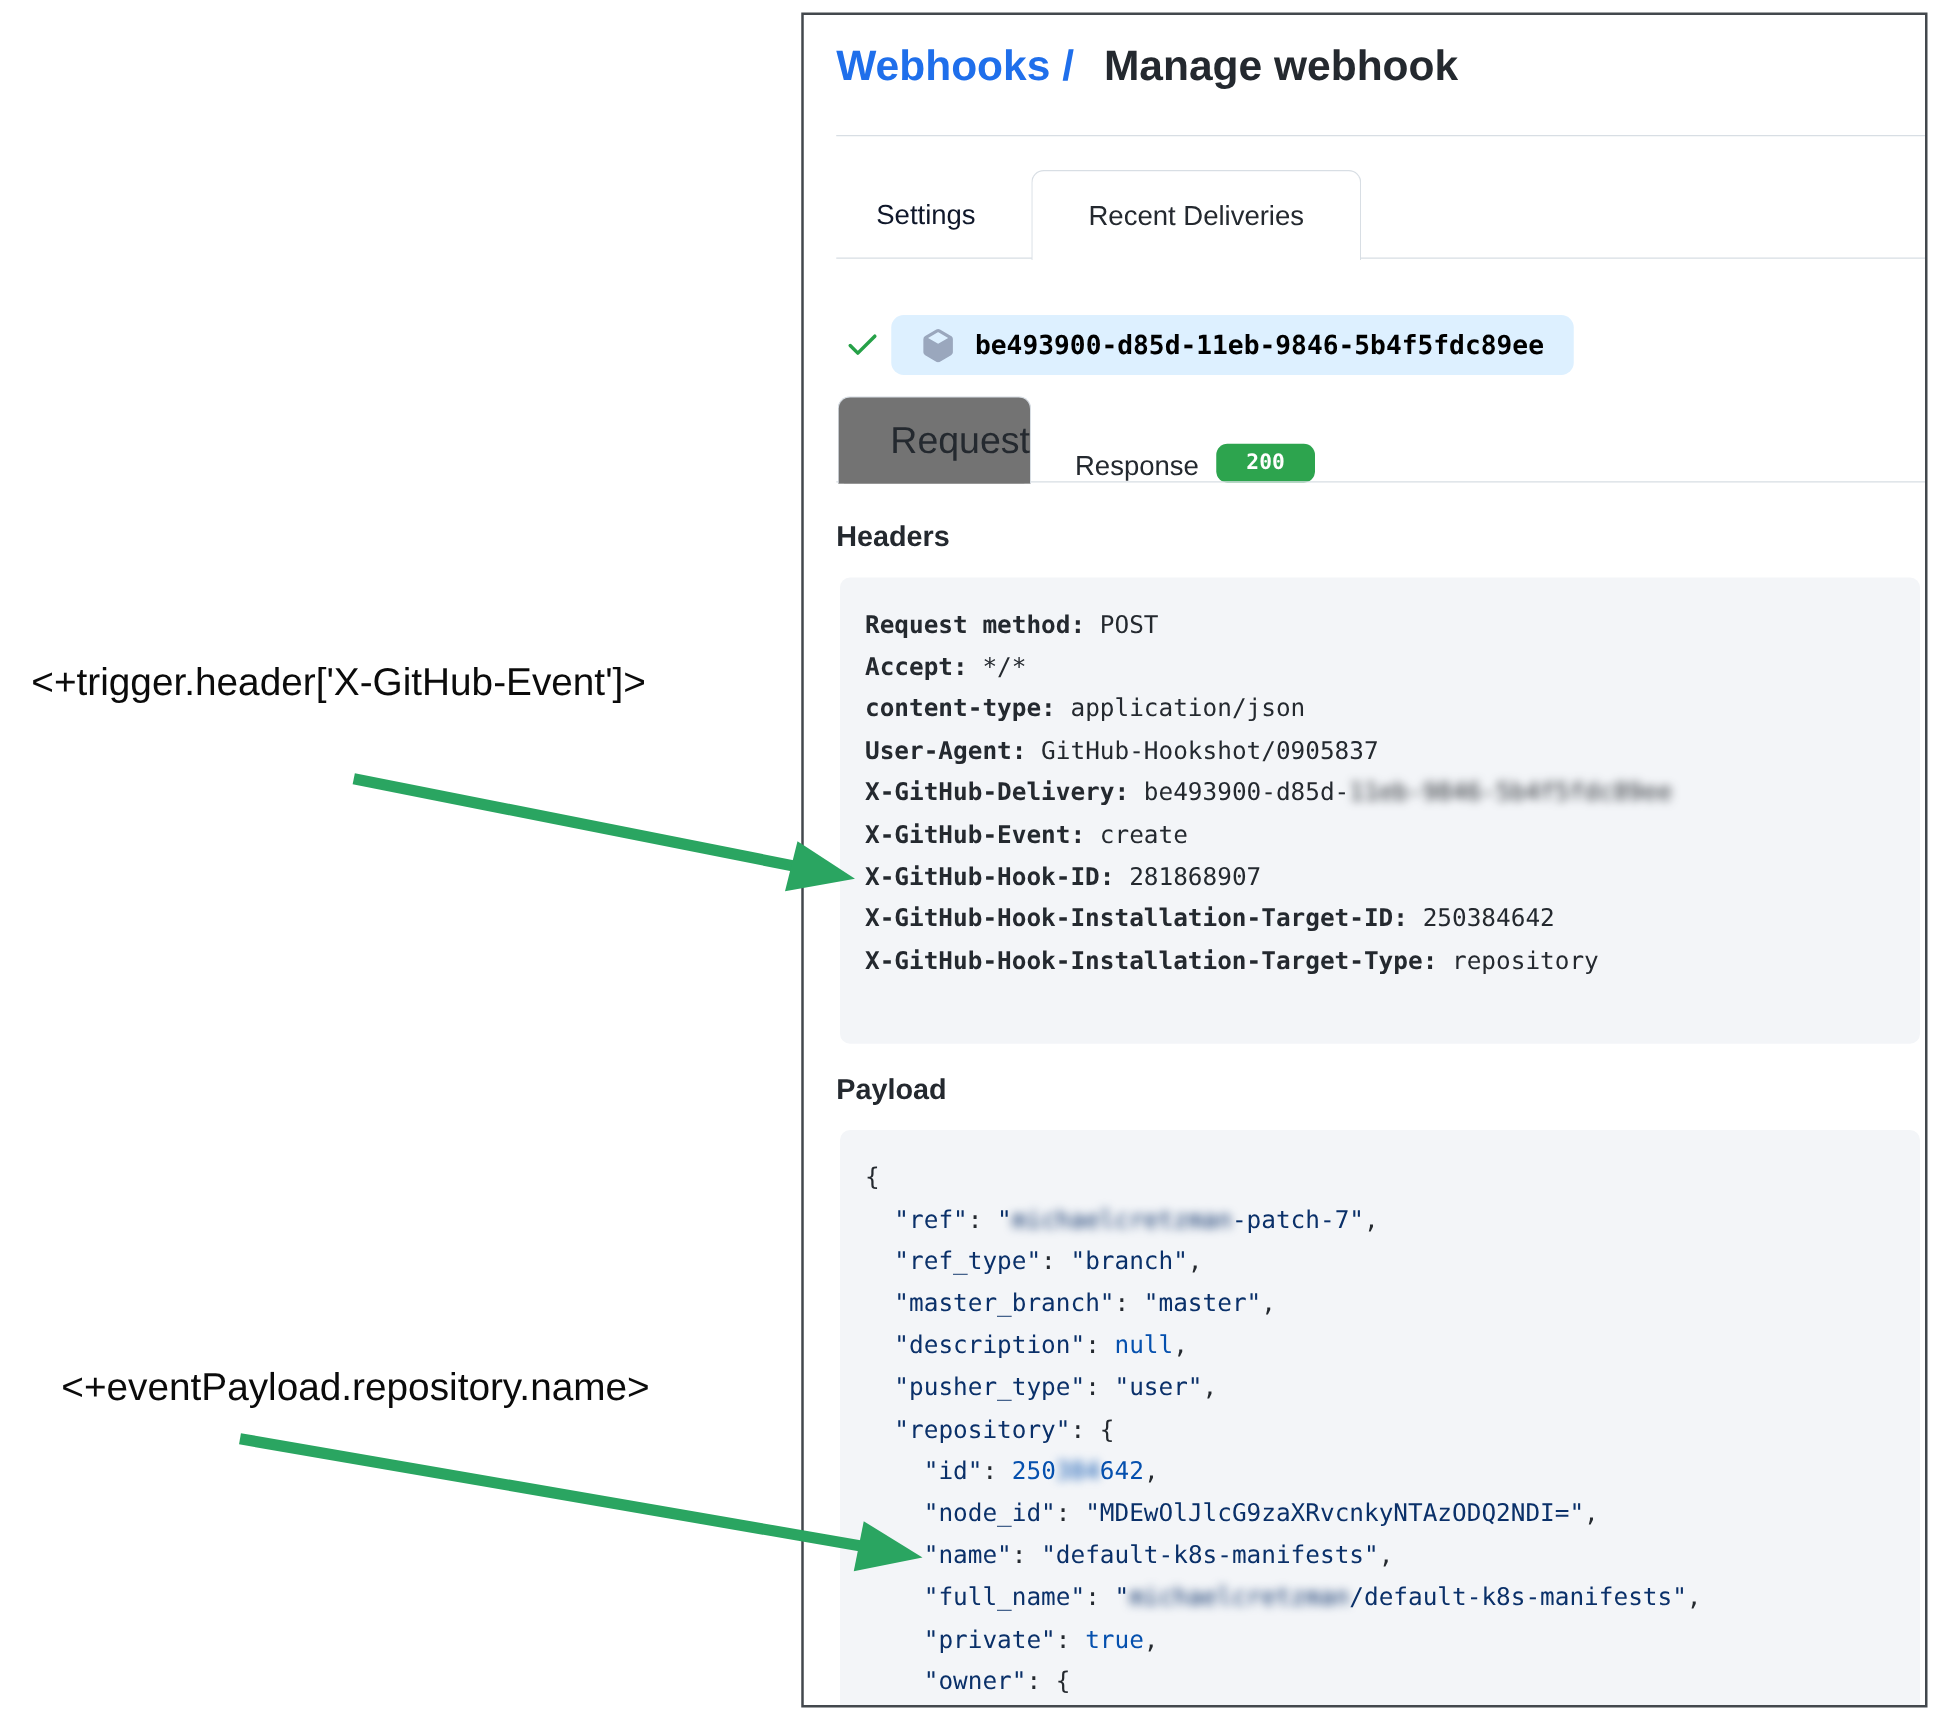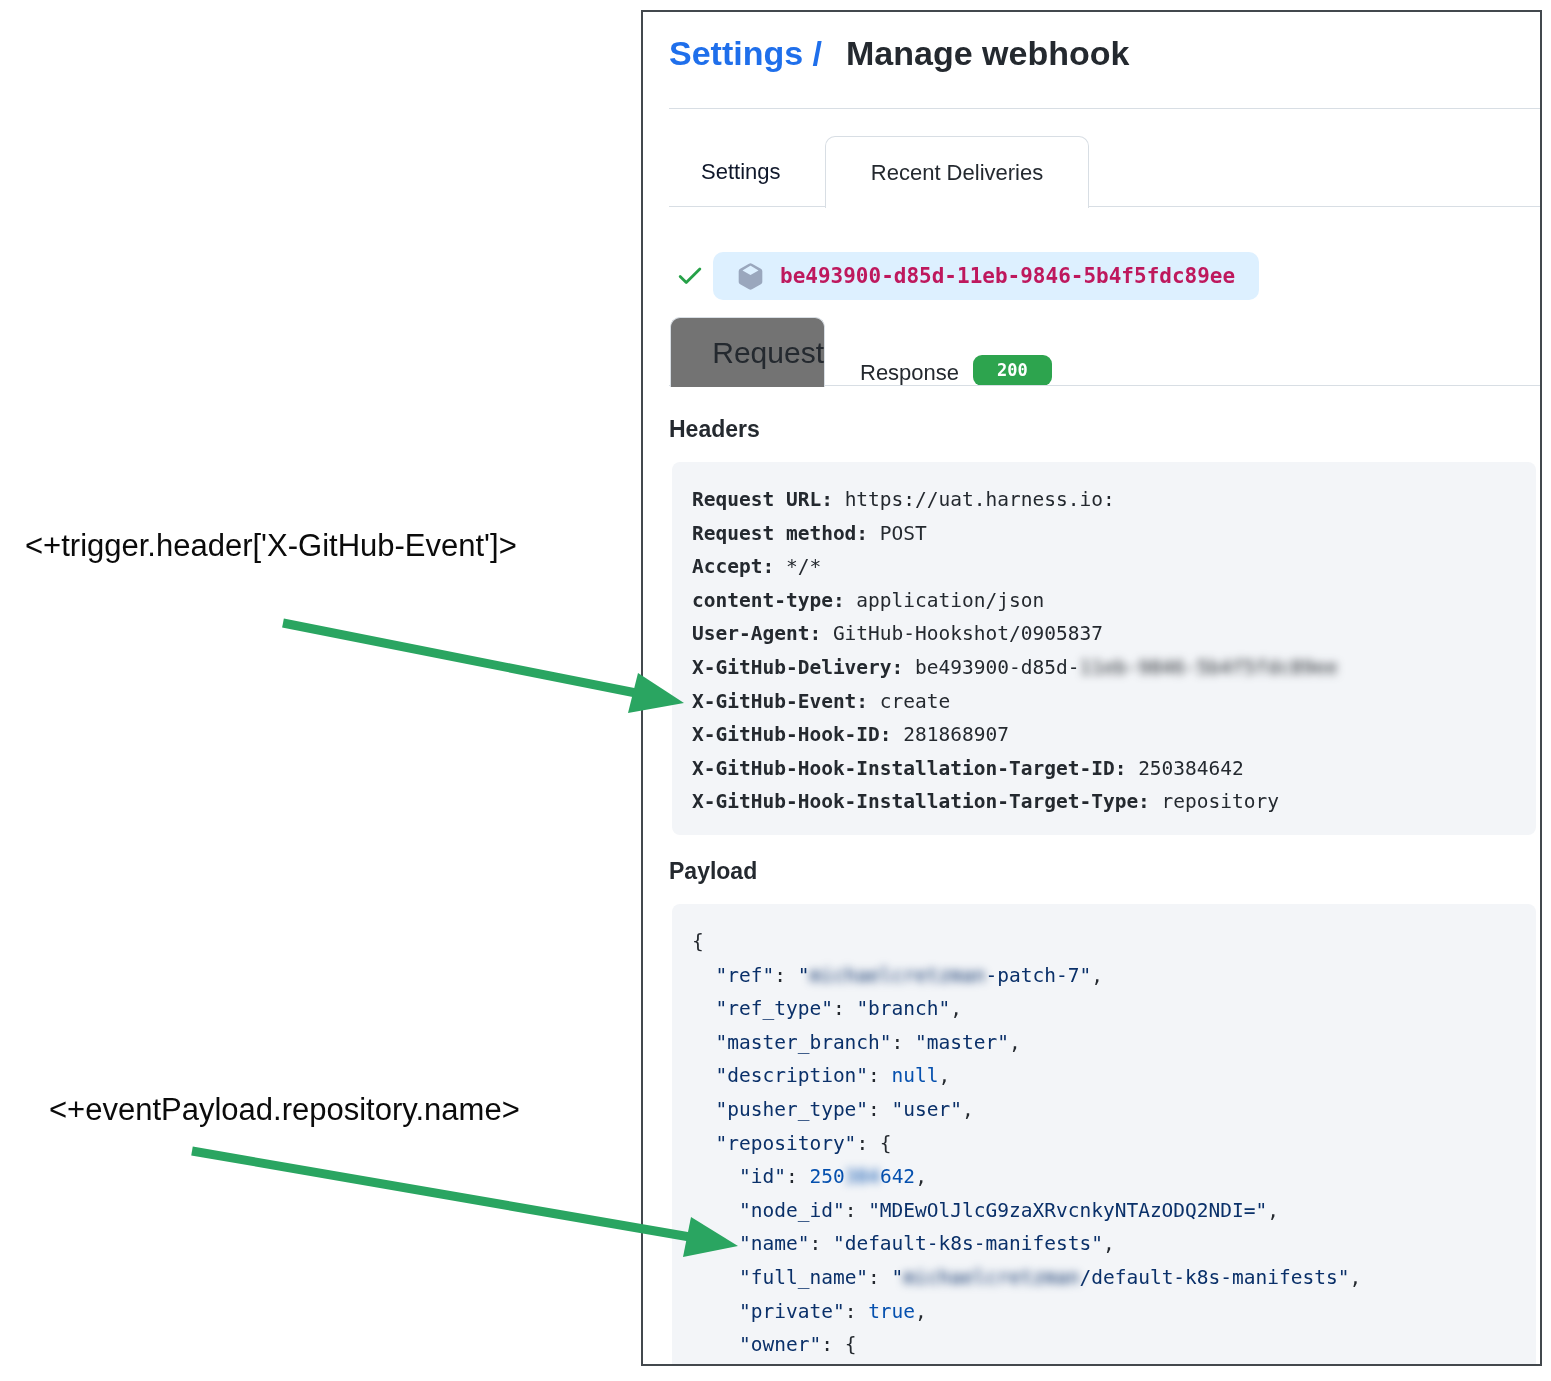--- a/index.html
+++ b/index.html
@@ -29,21 +29,21 @@
   .tab-settings{position:absolute;left:30px;top:125px;height:70px;line-height:70px;padding:0 28px;
                 font-size:22px;color:#0f172a;cursor:pointer;}
   .tab-active1{position:absolute;left:182px;top:124px;width:262px;height:71px;background:#fff;z-index:2;
                border:1.5px solid var(--tab_border);border-bottom:none;border-radius:10px 10px 0 0;
                text-align:center;line-height:71px;font-size:22px;color:#24292f;cursor:pointer;}
 
   
   .check{position:absolute;left:32px;top:248px;width:30px;height:30px;}
   .pill{position:absolute;left:70px;top:240px;height:48px;border-radius:10px;background:var(--pill_bg);
         display:flex;align-items:center;gap:16px;padding:0 24px;cursor:pointer;}
-  .pill .guid{font-family:"DejaVu Sans Mono",monospace;font-size:21px;font-weight:bold;color:#be185d;}
+  .pill .guid{font-family:"DejaVu Sans Mono",monospace;font-size:21px;font-weight:bold;color:#000000;}
   .pkg{width:27px;height:27px;flex:0 0 auto;}
 
   
   .tabs2-underline{position:absolute;left:26px;right:0;top:373px;border-top:1.5px solid var(--tab_border);z-index:1;}
   .tab-request{position:absolute;left:27px;top:305px;width:153px;height:69px;background:#737373;z-index:2;
                border:1.5px solid var(--tab_border);border-bottom:none;border-radius:10px 10px 0 0;
                text-align:right;line-height:69px;font-size:30px;color:#24292f;cursor:pointer;}
   .tab-response{position:absolute;left:213px;top:305px;height:69px;display:flex;align-items:flex-end;gap:14px;
                 font-size:22px;color:#24292f;cursor:pointer;padding:0 4px;}
   .badge{font-family:"DejaVu Sans Mono",monospace;font-size:17px;font-weight:bold;color:#ffffff;
@@ -83,21 +83,21 @@
     </g>
     <g>
       <line x1="192" y1="1151" x2="690" y2="1237" stroke="var(--arrow_green)" stroke-width="9"></line>
       <polygon points="738,1246 683,1257 691,1217" fill="var(--arrow_green)"></polygon>
     </g>
   </svg>
 
   <div class="panel">
 
     <div class="page-title">
-      <span class="crumb">Settings /</span><span class="current">Manage webhook</span>
+      <span class="crumb">Webhooks /</span><span class="current">Manage webhook</span>
     </div>
     <div class="rule-title"></div>
 
     <div class="tabs1-underline"></div>
     <div class="tab-settings">Settings</div>
     <div class="tab-active1">Recent Deliveries</div>
 
     <svg class="check" viewBox="0 0 16 16">
       <path fill="var(--check_green)" d="M13.78 4.22a.75.75 0 0 1 0 1.06l-7.25 7.25a.75.75 0 0 1-1.06 0L2.22 9.28a.751.751 0 0 1 .018-1.042.751.751 0 0 1 1.042-.018L6 10.94l6.72-6.72a.75.75 0 0 1 1.06 0Z"></path>
     </svg>
@@ -110,21 +110,20 @@
 
     <div class="tabs2-underline"></div>
     <div class="tab-request">Request</div>
     <div class="tab-response">
       <span>Response</span>
       <span class="badge">200</span>
     </div>
 
     <div class="sec-h sec-headers">Headers</div>
     <div class="codeblock cb-headers" id="headers-code">
-        <div class="code-line"><span class="hkey">Request URL:</span><span class="hval"> https://uat.harness.io:</span></div>
         <div class="code-line"><span class="hkey">Request method:</span><span class="hval"> POST</span></div>
         <div class="code-line"><span class="hkey">Accept:</span><span class="hval"> */*</span></div>
         <div class="code-line"><span class="hkey">content-type:</span><span class="hval"> application/json</span></div>
         <div class="code-line"><span class="hkey">User-Agent:</span><span class="hval"> GitHub-Hookshot/0905837</span></div>
         <div class="code-line"><span class="hkey">X-GitHub-Delivery:</span><span class="hval"> be493900-d85d-</span><span class="hval blur">11eb-9846-5b4f5fdc89ee</span></div>
         <div class="code-line"><span class="hkey">X-GitHub-Event:</span><span class="hval"> create</span></div>
         <div class="code-line"><span class="hkey">X-GitHub-Hook-ID:</span><span class="hval"> 281868907</span></div>
         <div class="code-line"><span class="hkey">X-GitHub-Hook-Installation-Target-ID:</span><span class="hval"> 250384642</span></div>
         <div class="code-line"><span class="hkey">X-GitHub-Hook-Installation-Target-Type:</span><span class="hval"> repository</span></div>
       </div>

